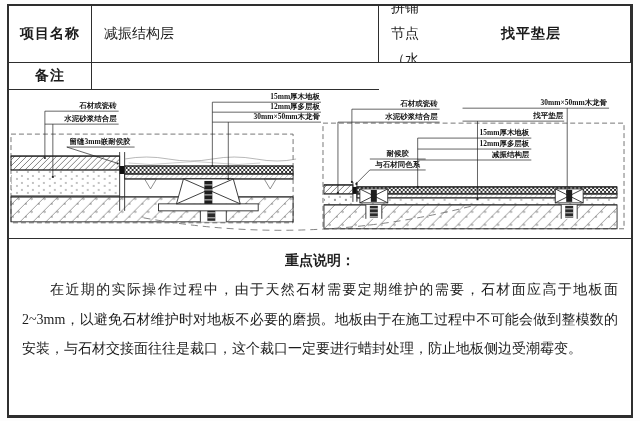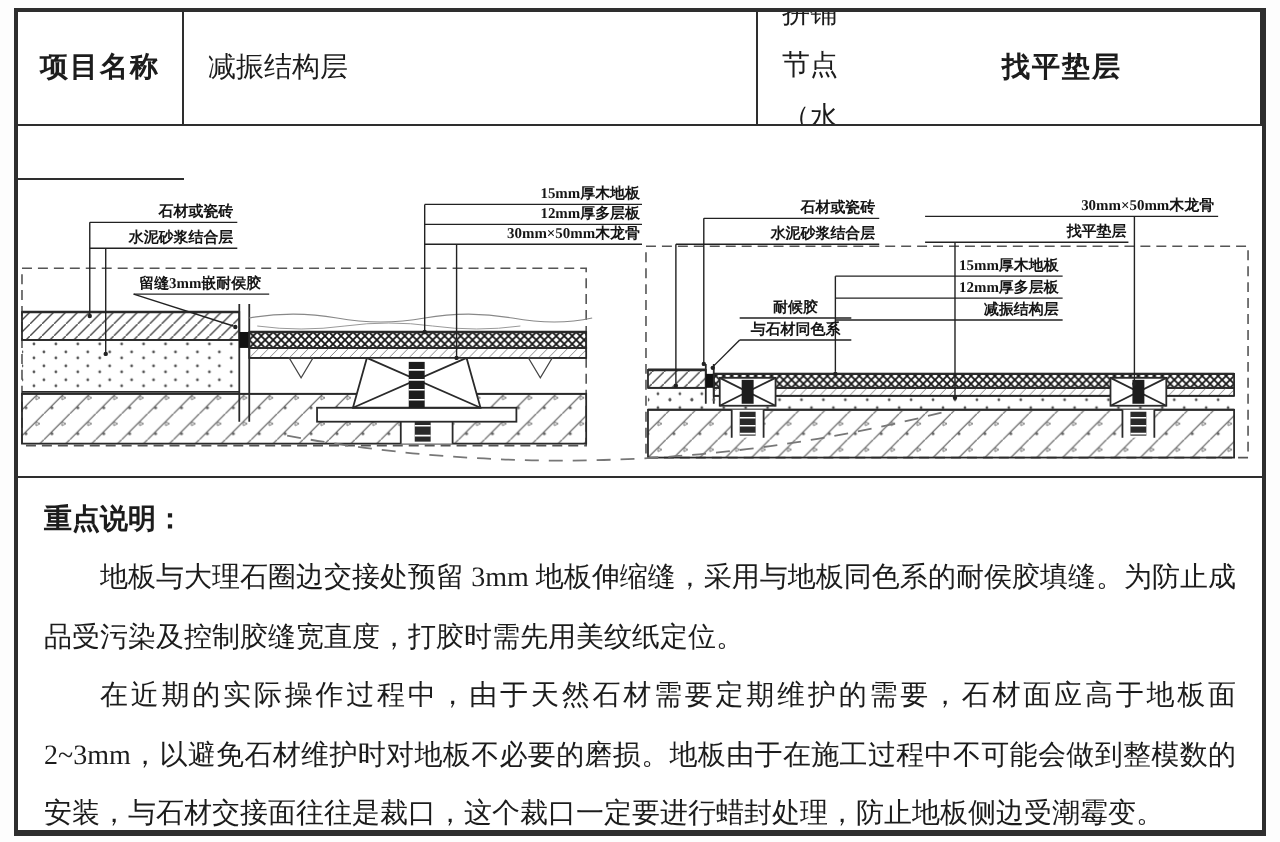--- a/index.html
+++ b/index.html
@@ -12,38 +12,39 @@
            grid-template-rows:57px 27px 149px 1fr; }
   .cell { border-right:1px solid #2e2e2e; border-bottom:1px solid #2e2e2e;
           display:flex; align-items:center; font-size:14px; overflow:hidden; }
   .cell.last-col { border-right:none; }
   .hd { justify-content:center; font-weight:bold; letter-spacing:1px; }
   .val { padding-left:12px; }
   .val.two-line { flex-direction:column; align-items:flex-end; justify-content:center;
                   line-height:26px; }
   .drawing-cell { grid-column:1 / 5; border-bottom:1px solid #2e2e2e; background:#fff; }
   .notes-cell { grid-column:1 / 5; display:block; padding:8px 13px 0 13px; }
-  .notes-title { font-weight:bold; font-size:14px; line-height:28px; }
+  .notes-title { font-weight:bold; font-size:14px; line-height:28px;text-align:center; }
   .notes-cell p { font-size:14px; line-height:29.5px; text-indent:2em; text-align:justify; }
   svg text { font-family:"Liberation Serif", serif; font-size:7.5px; font-weight:bold; fill:#151515; }
   svg { display:block; }
 </style>
 </head>
 <body>
 
 <div class="sheet">
 
   <div class="cell hd">项目名称</div>
   <div class="cell val">减振结构层</div>
   <div class="cell val two-line last-col">
     <span>地面木地板与石材拼铺节点</span>
     <span>（水泥砂浆结合层）</span>
   </div>
 
   <div class="cell hd">找平垫层</div>
+  <div class="cell hd">备注</div>
   <div class="cell val last-col"></div>
 
   <div class="cell drawing-cell last-col">
     <svg width="624" height="148" viewBox="0 0 624 148">
       <defs>
         <pattern id="pStone" width="6" height="6" patternUnits="userSpaceOnUse">
           <path d="M-1,7 L7,-1" stroke="#4a4a4a" stroke-width="0.7" fill="none"></path>
         </pattern>
         <pattern id="pConc" width="13" height="13" patternUnits="userSpaceOnUse">
           <path d="M-1,14 L14,-1" stroke="#5a5a5a" stroke-width="0.6" fill="none"></path>
@@ -198,17 +199,16 @@
         <path d="M362,80 L349,93" stroke="#222" stroke-width="0.7"></path>
         <circle cx="348.5" cy="94" r="1.1" fill="#222"></circle>
       </g>
 
       <path d="M135,128 Q300,158 465,116" stroke="#777" stroke-width="0.9" stroke-dasharray="7,5" fill="none"></path>
     </svg>
   </div>
 
   <div class="cell notes-cell last-col">
     <div class="notes-title">重点说明：</div>
-    <p>地板与大理石圈边交接处预留 3mm 地板伸缩缝，采用与地板同色系的耐侯胶填缝。为防止成品受污染及控制胶缝宽直度，打胶时需先用美纹纸定位。</p>
     <p>在近期的实际操作过程中，由于天然石材需要定期维护的需要，石材面应高于地板面 2~3mm，以避免石材维护时对地板不必要的磨损。地板由于在施工过程中不可能会做到整模数的安装，与石材交接面往往是裁口，这个裁口一定要进行蜡封处理，防止地板侧边受潮霉变。</p>
   </div>
 
 </div>
 
 </body></html>

